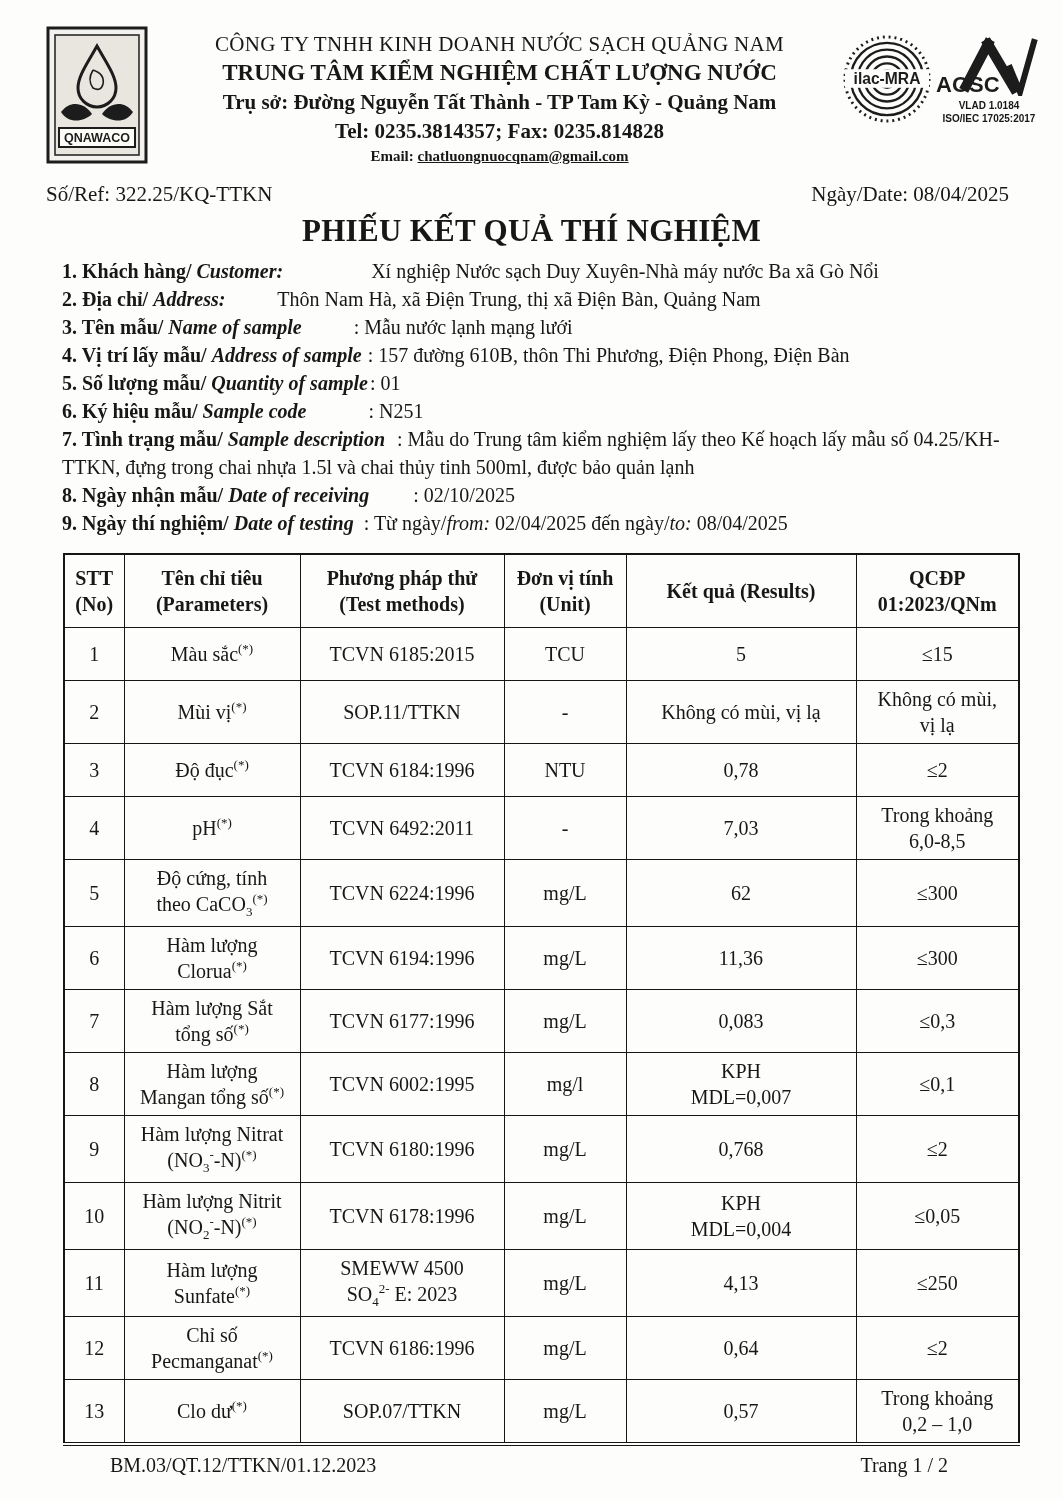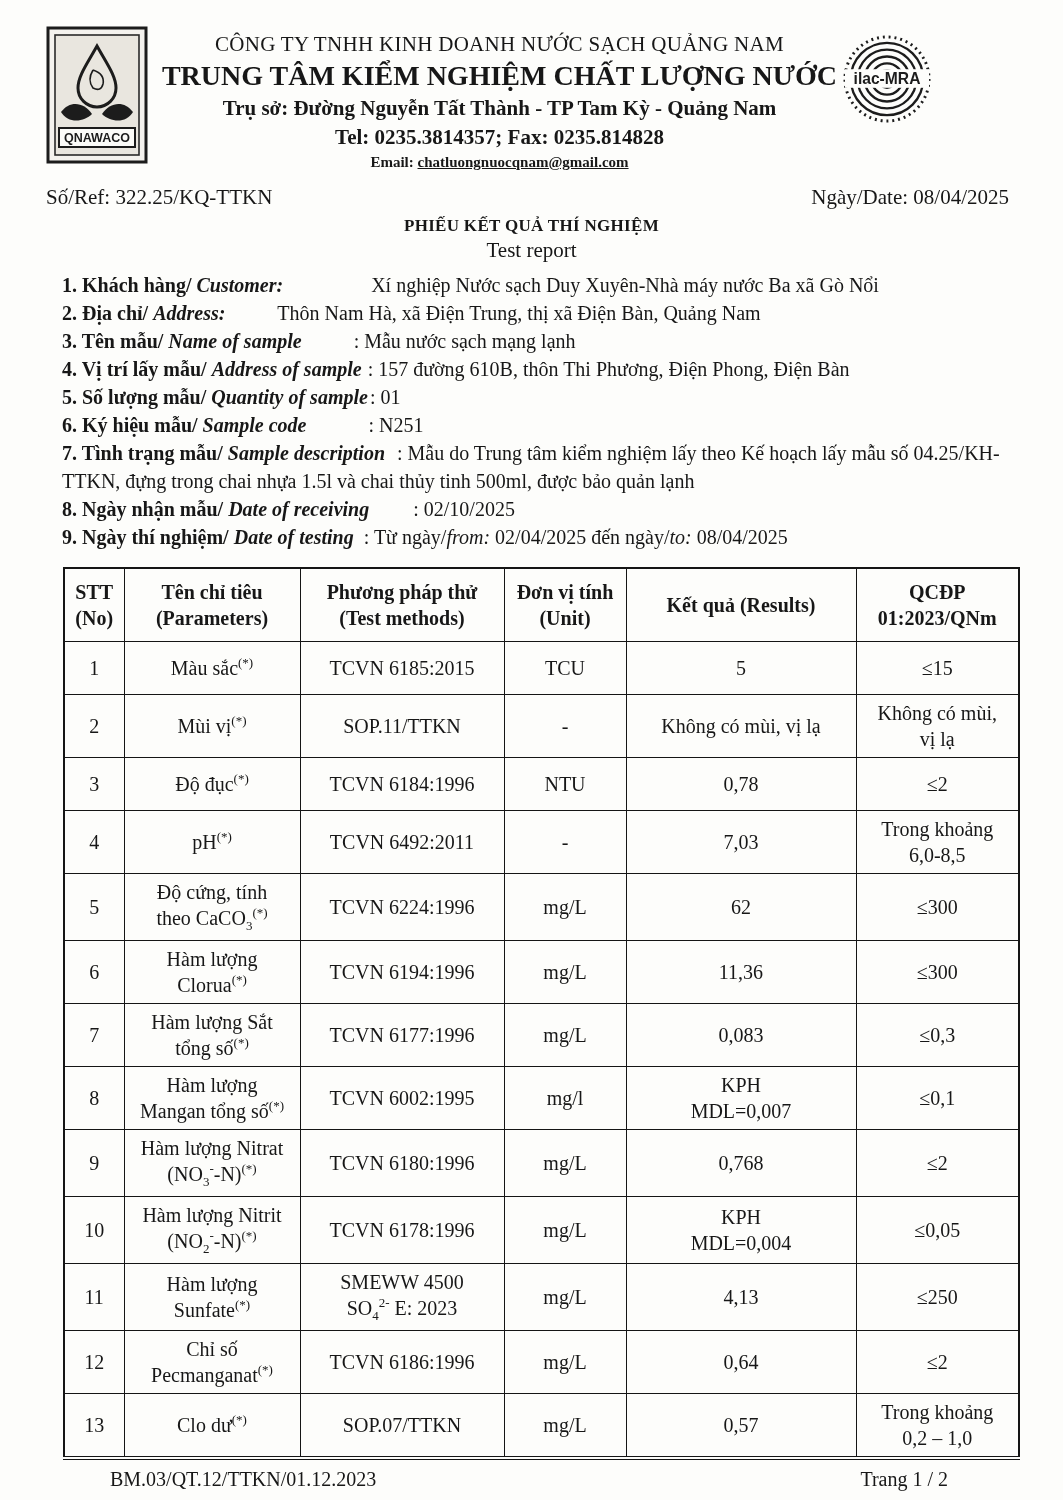--- a/index.html
+++ b/index.html
@@ -12,30 +12,30 @@
     font-family:"Liberation Serif","DejaVu Serif",serif;
     overflow:hidden;
     box-sizing:border-box;
   }
   
   .hdr{display:flex;align-items:flex-start;padding:26px 20px 0 46px;}
   .hdr-left{flex:0 0 110px;}
   .hdr-center{flex:1 1 auto;text-align:center;padding-top:6px;}
   .hdr-right{flex:0 0 200px;display:flex;align-items:flex-start;gap:4px;padding-top:8px;}
   .h-company{font-size:21px;letter-spacing:.3px;}
-  .h-center{font-size:28px;font-weight:bold;margin-top:3px;text-align:center;}
+  .h-center{font-size:23px;font-weight:bold;margin-top:3px;text-align:center;}
   .h-addr{font-size:21px;font-weight:bold;margin-top:4px;}
   .h-tel{font-size:21px;font-weight:bold;margin-top:4px;}
   .h-email{font-size:15px;font-weight:bold;margin-top:4px;}
   .h-email .email-u{text-decoration:underline;font-weight:bold;}
   .aosc-wrap{text-align:center;width:108px;}
   .aosc-sub{font-family:"Liberation Sans",sans-serif;font-size:10px;font-weight:bold;line-height:1.25;}
   
   .refline{display:flex;justify-content:space-between;padding:14px 54px 0 46px;font-size:21px;}
-  .title{text-align:center;font-size:17px;font-weight:bold;margin-top:6px;letter-spacing:.3px;}
+  .title{text-align:center;font-size:31px;font-weight:bold;margin-top:6px;letter-spacing:.3px;}
   .subtitle{text-align:center;font-size:21px;margin-top:2px;}
   
   .info{padding:8px 34px 0 62px;font-size:20px;line-height:28px;}
   .info-line .b{font-weight:bold;}
   .info-line .i{font-style:italic;}
   .gap{display:inline-block;}
   
   table.results{
     border-collapse:collapse;
     margin:6px 0 0 63px;
@@ -93,35 +93,46 @@
           <circle cx="45" cy="45" r="43" stroke-width="3" stroke-dasharray="2 4"></circle>
           <circle cx="45" cy="45" r="37" stroke-width="2.4"></circle>
           <circle cx="45" cy="45" r="30" stroke-width="2.4"></circle>
           <circle cx="45" cy="45" r="23" stroke-width="2.4"></circle>
           <circle cx="45" cy="45" r="16" stroke-width="2.4"></circle>
           <circle cx="45" cy="45" r="9" stroke-width="2.4"></circle>
         </g>
         <rect x="2" y="35" width="86" height="19" fill="#fdfdfb"></rect>
         <text x="45" y="50" text-anchor="middle" font-family="Liberation Sans, sans-serif" font-size="16" font-weight="bold" fill="#1c1c1c">ilac-MRA</text>
       </svg>
+      <div class="aosc-wrap">
+        <svg width="106" height="62" viewBox="0 0 106 62">
+          <g fill="none" stroke="#1c1c1c" stroke-linecap="square">
+            <path d="M30 52 L52 10" stroke-width="10"></path>
+            <path d="M52 10 L78 54" stroke-width="10"></path>
+            <path d="M74 34 L84 58 L98 8" stroke-width="6"></path>
+          </g>
+          <text x="0" y="58" font-family="Liberation Sans, sans-serif" font-size="22" font-weight="bold" fill="#1c1c1c">AOSC</text>
+        </svg>
+        <div class="aosc-sub">VLAD 1.0184</div>
+        <div class="aosc-sub">ISO/IEC 17025:2017</div>
+      </div>
     </div>
   </div>
 
   <div class="refline">
     <span>Số/Ref: 322.25/KQ-TTKN</span>
     <span>Ngày/Date: 08/04/2025</span>
   </div>
 
   <div class="title">PHIẾU KẾT QUẢ THÍ NGHIỆM</div>
-  <div class="subtitle">Test report</div>
 
   <div class="info">
       <div class="info-line"><span class="b">1. Khách hàng/</span> <span class="b i">Customer:</span><span class="gap" style="width:88px"></span><span>Xí nghiệp Nước sạch Duy Xuyên-Nhà máy nước Ba xã Gò Nổi</span></div>
       <div class="info-line"><span class="b">2. Địa chỉ/</span> <span class="b i">Address:</span><span class="gap" style="width:52px"></span><span>Thôn Nam Hà, xã Điện Trung, thị xã Điện Bàn, Quảng Nam</span></div>
-      <div class="info-line"><span class="b">3. Tên mẫu/</span> <span class="b i">Name of sample</span><span class="gap" style="width:52px"></span><span>: Mẫu nước sạch mạng lạnh</span></div>
+      <div class="info-line"><span class="b">3. Tên mẫu/</span> <span class="b i">Name of sample</span><span class="gap" style="width:52px"></span><span>: Mẫu nước lạnh mạng lưới</span></div>
       <div class="info-line"><span class="b">4. Vị trí lấy mẫu/</span> <span class="b i">Address of sample</span><span class="gap" style="width:6px"></span><span>: 157 đường 610B, thôn Thi Phương, Điện Phong, Điện Bàn</span></div>
       <div class="info-line"><span class="b">5. Số lượng mẫu/</span> <span class="b i">Quantity of sample</span><span class="gap" style="width:2px"></span><span>: 01</span></div>
       <div class="info-line"><span class="b">6. Ký hiệu mẫu/</span> <span class="b i">Sample code</span><span class="gap" style="width:62px"></span><span>: N251</span></div>
       <div class="info-line"><span class="b">7. Tình trạng mẫu/</span> <span class="b i">Sample description</span><span class="gap" style="width:12px"></span><span>: Mẫu do Trung tâm kiểm nghiệm lấy theo Kế hoạch lấy mẫu số 04.25/KH-TTKN, đựng trong chai nhựa 1.5l và chai thủy tinh 500ml, được bảo quản lạnh</span></div>
       <div class="info-line"><span class="b">8. Ngày nhận mẫu/</span> <span class="b i">Date of receiving</span><span class="gap" style="width:44px"></span><span>: 02/10/2025</span></div>
       <div class="info-line"><span class="b">9. Ngày thí nghiệm/</span> <span class="b i">Date of testing</span><span class="gap" style="width:10px"></span><span>: Từ ngày/</span><span class="i">from:</span><span> 02/04/2025  đến ngày/</span><span class="i">to:</span><span> 08/04/2025</span></div>
     </div>
 
   <table class="results">
     <colgroup>

